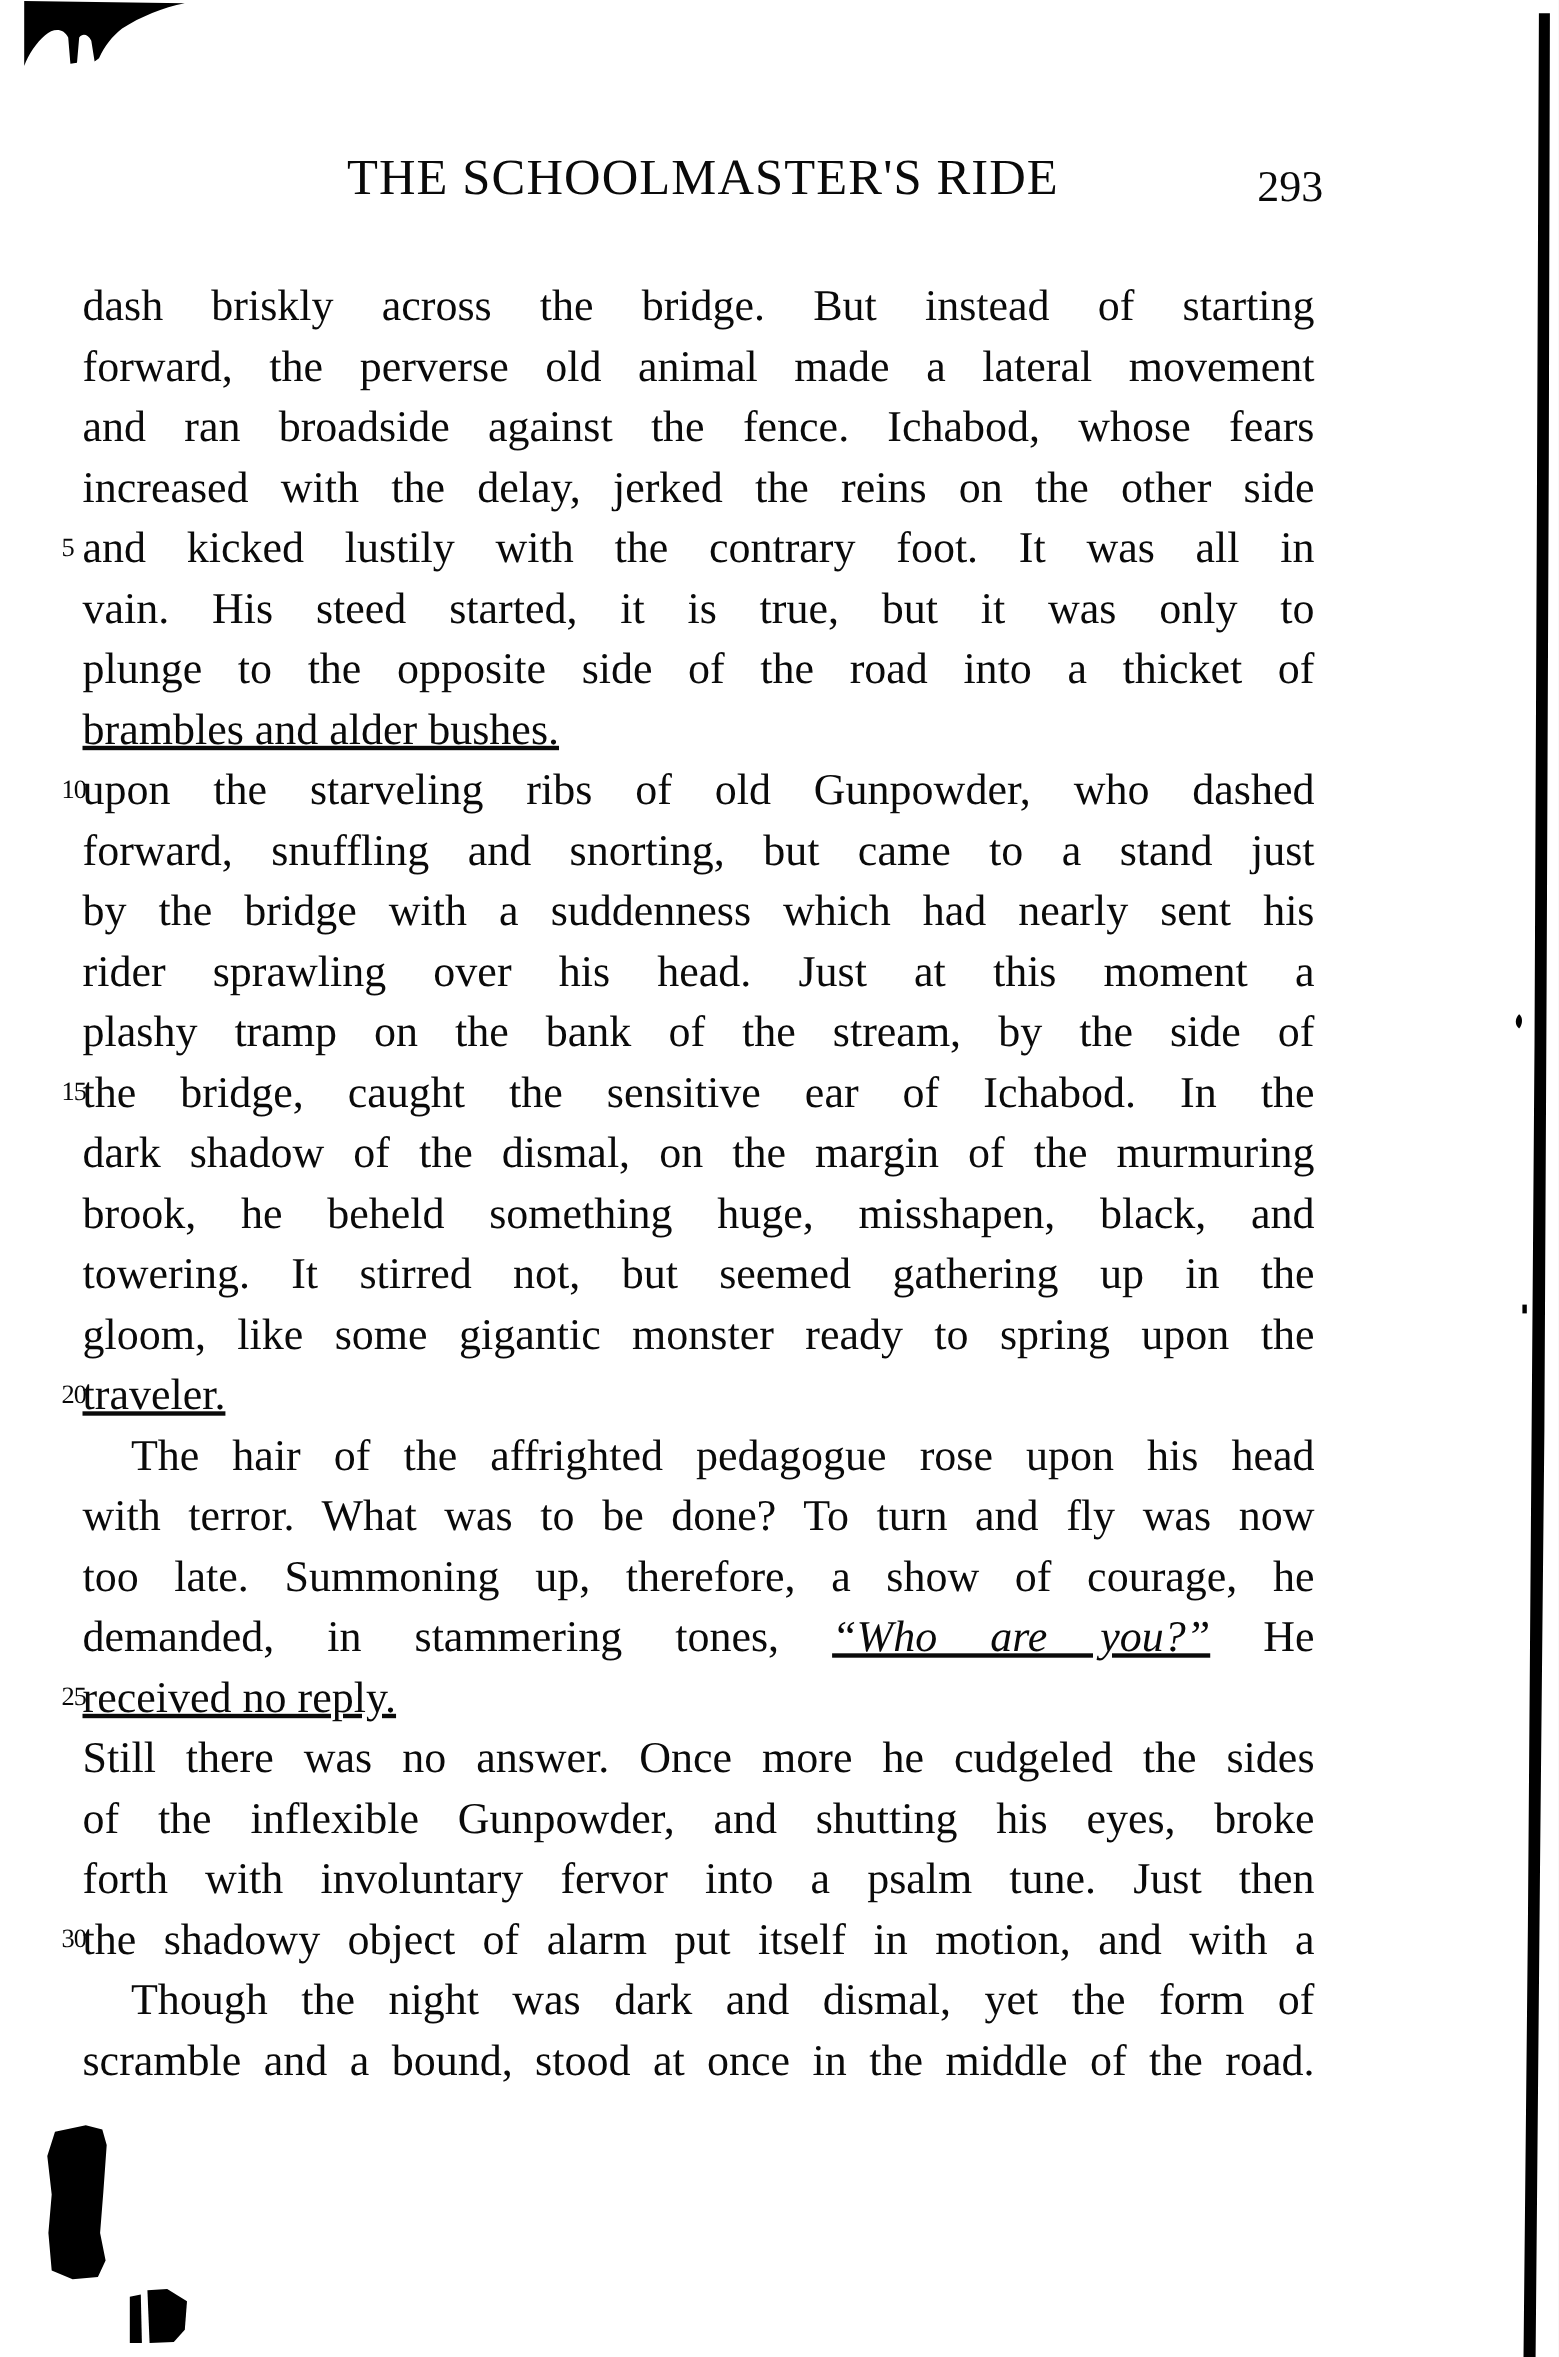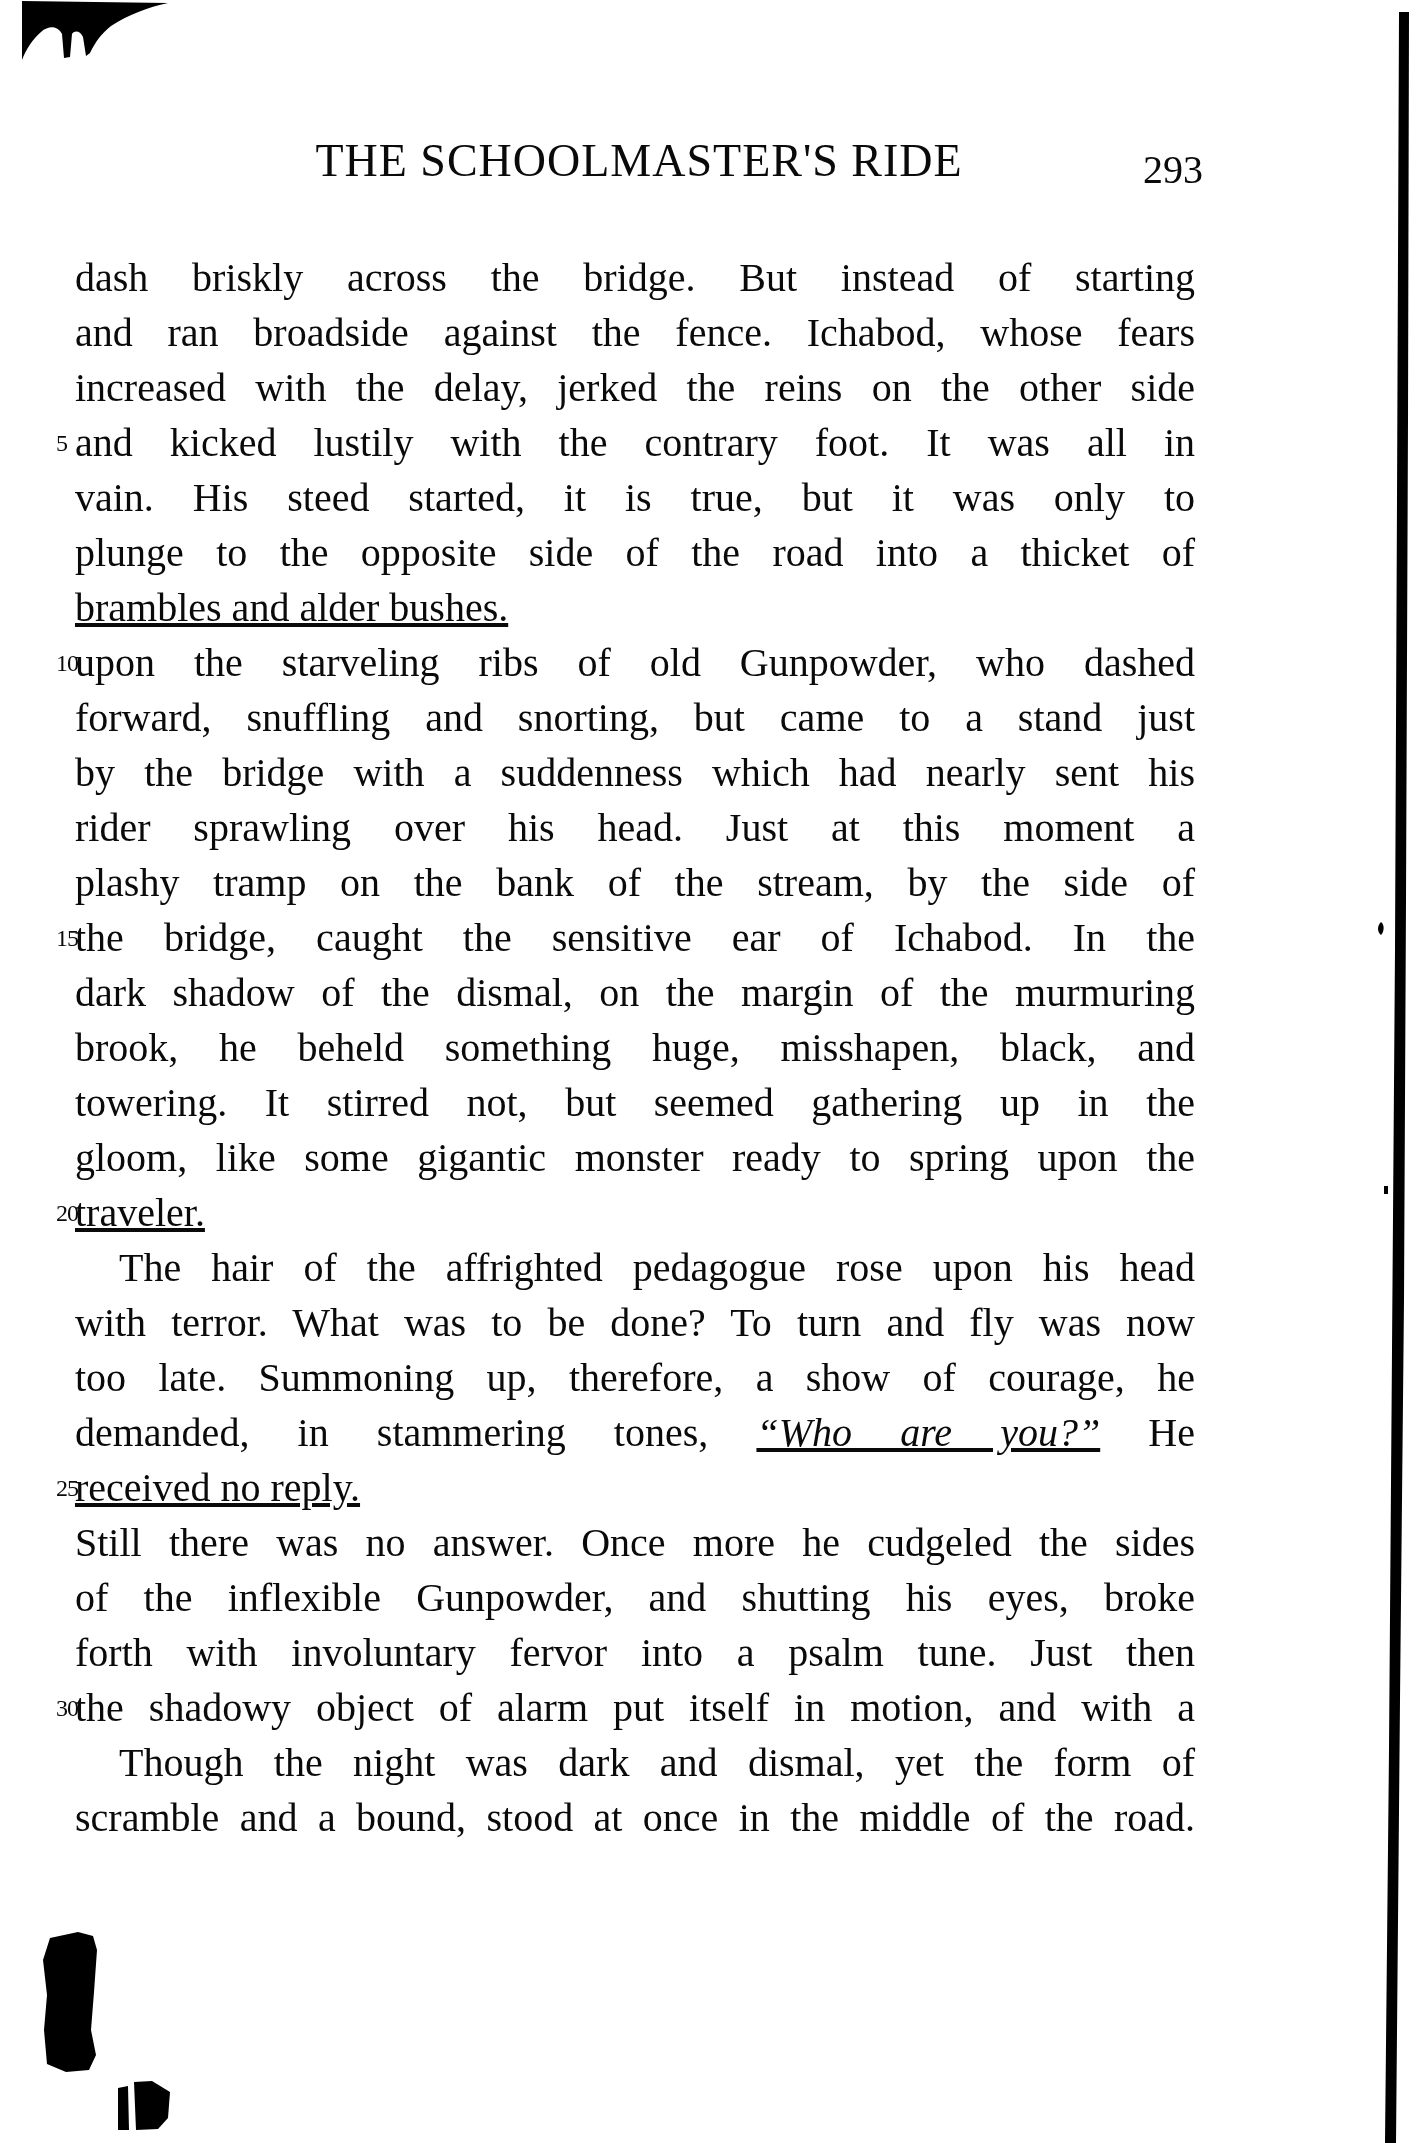--- a/index.html
+++ b/index.html
@@ -77,20 +77,21 @@
 
 <div class="page">
 
   <div class="header">
     <div class="title">THE SCHOOLMASTER'S RIDE</div>
     <div class="pagenum">293</div>
   </div>
 
   <div class="textblock">
       <div class="line"><span>dash briskly across the bridge.  But instead of starting</span></div>
+      <div class="line"><span>forward, the perverse old animal made a lateral movement</span></div>
       <div class="line"><span>and ran broadside against the fence.  Ichabod, whose fears</span></div>
       <div class="line"><span>increased with the delay, jerked the reins on the other side</span></div>
       <div class="line"><span class="num">5</span><span>and kicked lustily with the contrary foot.  It was all in</span></div>
       <div class="line"><span>vain.  His steed started, it is true, but it was only to</span></div>
       <div class="line"><span>plunge to the opposite side of the road into a thicket of</span></div>
       <div class="line noj"><span>brambles and alder bushes.</span></div>
       <div class="line"><span class="num">10</span><span>upon the starveling ribs of old Gunpowder, who dashed</span></div>
       <div class="line"><span>forward, snuffling and snorting, but came to a stand just</span></div>
       <div class="line"><span>by the bridge with a suddenness which had nearly sent his</span></div>
       <div class="line"><span>rider sprawling over his head.  Just at this moment a</span></div>

